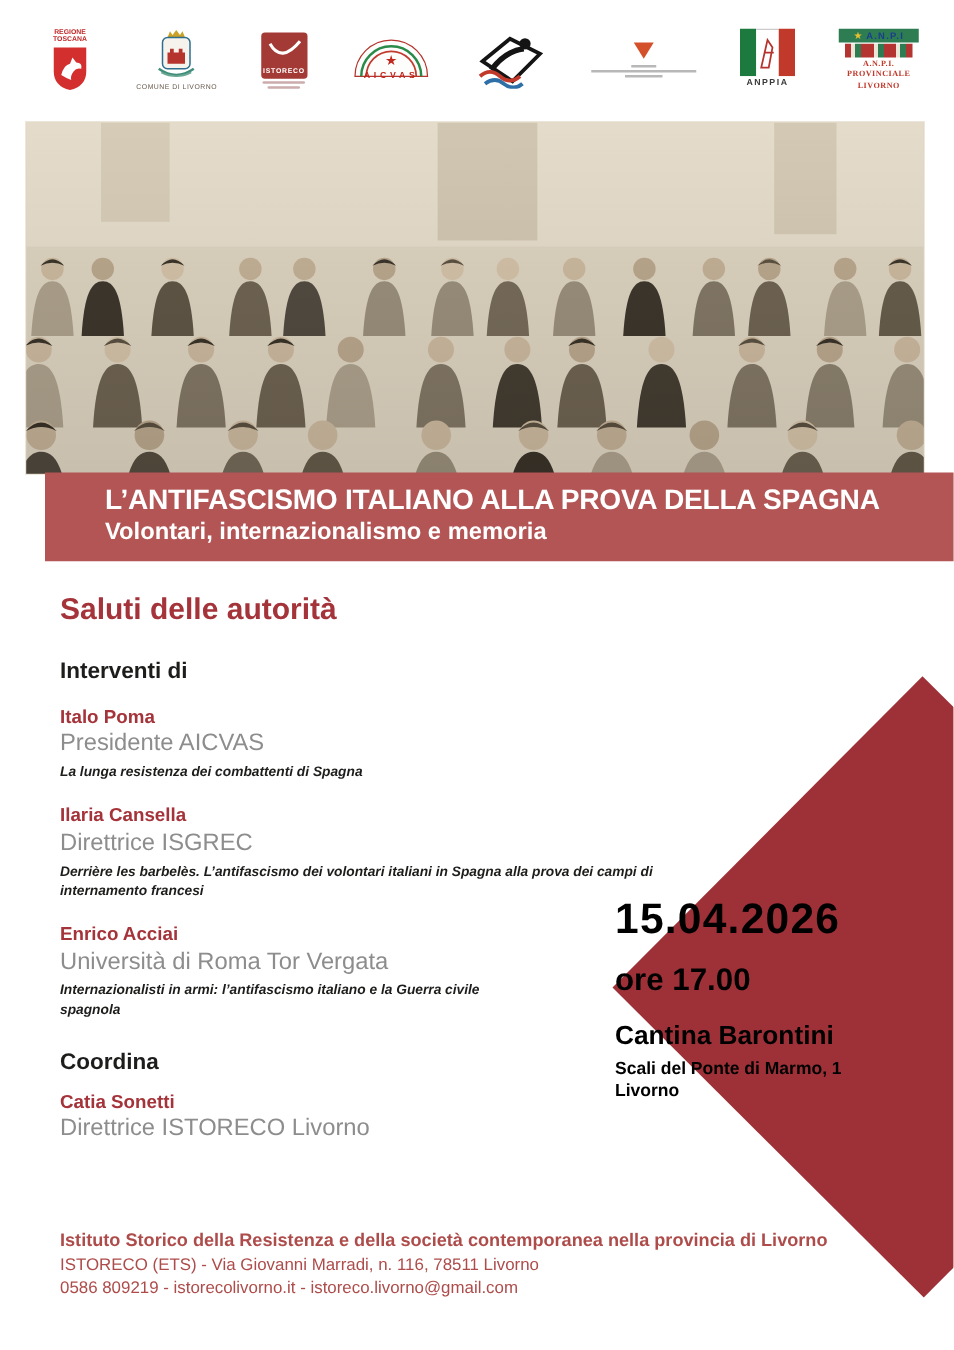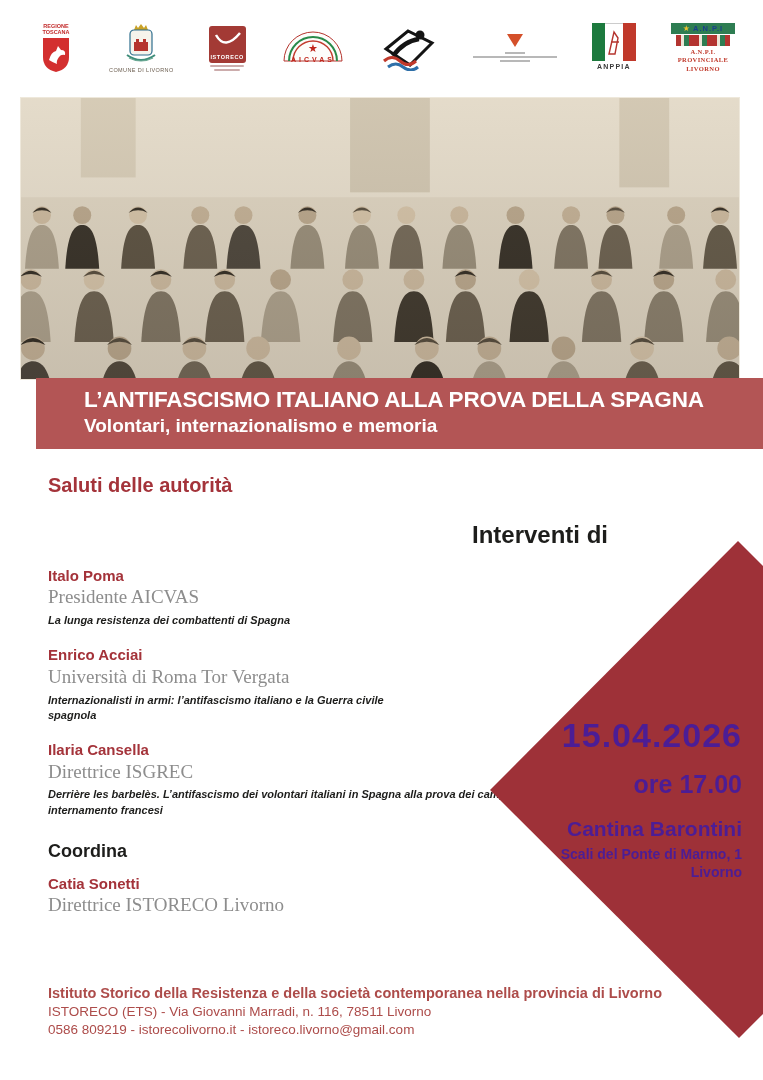--- a/index.html
+++ b/index.html
@@ -44,36 +44,36 @@
 
   
   .banner{position:absolute;left:0;top:378px;width:100%;height:71px;
           background:var(--banner-red,#b35555);color:#fff;box-sizing:border-box;
           padding:9px 20px 0 48px;z-index:1;margin-left:36px;}
   .banner-title{font-size:22.5px;font-weight:bold;letter-spacing:-.2px;line-height:1.18;}
   .banner-subtitle{font-size:19px;font-weight:bold;line-height:1.3;}
 
   
   .program{position:absolute;left:48px;top:468px;width:560px;z-index:2;}
-  .greeting{color:var(--accent-red,#a4333a);font-weight:bold;font-size:20px;margin-top:6px;}
-  .intro{font-size:24px;font-weight:600;margin-top:24px;color:var(--text-black,#1d1d1b);text-align:right;}
+  .greeting{color:var(--accent-red,#a4333a);font-weight:bold;font-size:24px;margin-top:6px;}
+  .intro{font-size:18px;font-weight:600;margin-top:24px;color:var(--text-black,#1d1d1b);}
   .speaker{margin-top:18px;}
   .speaker-name{color:var(--accent-red,#a4333a);font-weight:bold;font-size:15px;line-height:1.15;}
-  .speaker-role{color:var(--muted-gray,#8d8d8d);font-size:19px;margin-top:2px;line-height:1.15;font-family:Liberation Serif, serif;}
+  .speaker-role{color:var(--muted-gray,#8d8d8d);font-size:19px;margin-top:2px;line-height:1.15;}
   .speaker-talk{font-size:11px;font-weight:bold;font-style:italic;margin-top:5px;line-height:1.4;
                 color:var(--text-black,#1d1d1b);}
   .talk-1{max-width:525px;}
   .talk-2{max-width:380px;}
   .coordina{font-size:18px;font-weight:600;margin-top:23px;color:var(--text-black,#1d1d1b);}
   .moderator{margin-top:13px;}
 
   
   .diamond-svg{position:absolute;left:0;top:0;width:763px;height:1080px;z-index:2;pointer-events:none;}
   .diamond-svg polygon{fill:var(--diamond-red,#9e3138);}
-  .event{position:absolute;right:21px;top:716px;width:250px;text-align:right;color:#4c1d95;z-index:3;}
+  .event{position:absolute;right:21px;top:716px;width:250px;text-align:left;color:#000000;z-index:3;}
   .event-date{font-size:34px;font-weight:bold;letter-spacing:1px;}
   .event-time{font-size:25px;font-weight:bold;margin-top:15px;}
   .event-venue{font-size:21px;font-weight:bold;margin-top:18px;}
   .event-address{font-size:14px;font-weight:bold;margin-top:4px;line-height:1.3;}
   .event-city{font-size:14px;font-weight:bold;line-height:1.3;}
 
   
   .footer{position:absolute;left:48px;top:952px;z-index:3;color:var(--footer-red,#ad4c4a);margin-top:32px;}
   .footer-line1{font-size:14.5px;font-weight:bold;line-height:1.3;}
   .footer-line2,.footer-line3{font-size:13.5px;line-height:1.35;}
@@ -351,29 +351,29 @@
     <div class="greeting">Saluti delle autorità</div>
     <div class="intro">Interventi di</div>
 
     <div class="speaker">
       <div class="speaker-name">Italo Poma</div>
       <div class="speaker-role">Presidente AICVAS</div>
       <div class="speaker-talk talk-0">La lunga resistenza dei combattenti di Spagna</div>
     </div>
 
     <div class="speaker">
+      <div class="speaker-name">Ilaria Cansella</div>
+      <div class="speaker-role">Direttrice ISGREC</div>
+      <div class="speaker-talk talk-1">Derrière les barbelès. L’antifascismo dei volontari italiani in Spagna alla prova dei campi di internamento francesi</div>
+    </div>
+
+    <div class="speaker">
       <div class="speaker-name">Enrico Acciai</div>
       <div class="speaker-role">Università di Roma Tor Vergata</div>
       <div class="speaker-talk talk-2">Internazionalisti in armi: l’antifascismo italiano e la Guerra civile spagnola</div>
-    </div>
-
-    <div class="speaker">
-      <div class="speaker-name">Ilaria Cansella</div>
-      <div class="speaker-role">Direttrice ISGREC</div>
-      <div class="speaker-talk talk-1">Derrière les barbelès. L’antifascismo dei volontari italiani in Spagna alla prova dei campi di internamento francesi</div>
     </div>
 
     <div class="coordina">Coordina</div>
     <div class="speaker moderator">
       <div class="speaker-name">Catia Sonetti</div>
       <div class="speaker-role">Direttrice ISTORECO Livorno</div>
     </div>
   </main>
 
   <svg class="diamond-svg" viewBox="0 0 763 1080">

